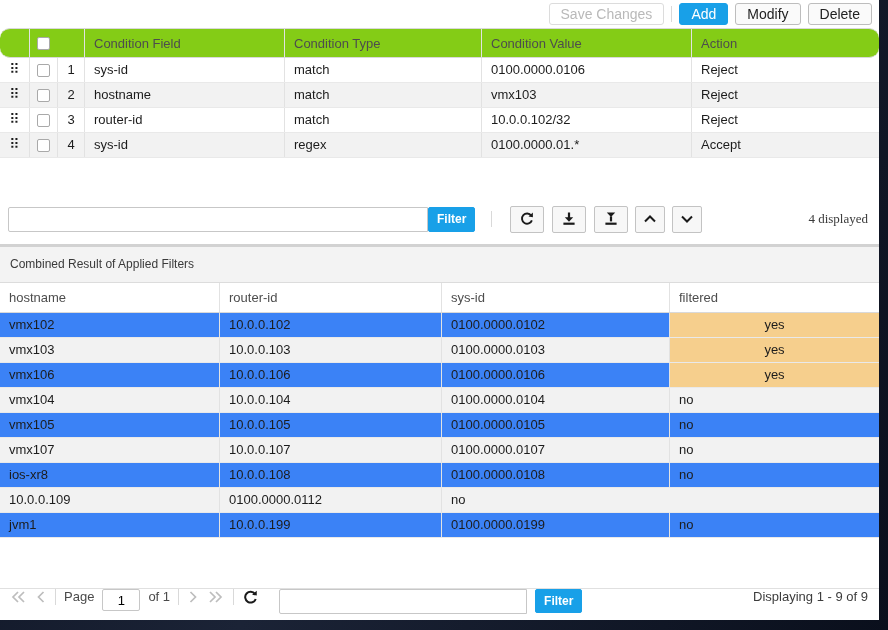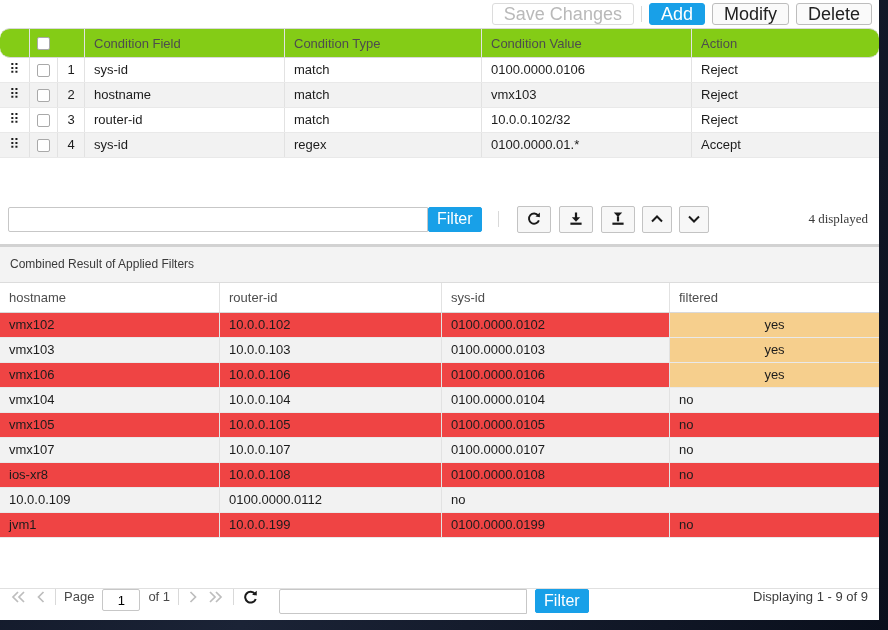--- a/index.html
+++ b/index.html
@@ -20,21 +20,21 @@
     position:absolute; left:0; top:0; width:879px; height:620px;
     background:#ffffff;
   }
 
   
   .top-toolbar{
     height:28px; display:flex; justify-content:flex-end; align-items:center;
     gap:7px; padding:0 7px; background:#fff;
   }
   .btn{
-    font-family:inherit; font-size:18px; height:22px; padding:0 11px;
+    font-family:inherit; font-size:14px; height:22px; padding:0 11px;
     background:#fafafa; border:1px solid #bdbdbd; border-radius:3px;
     color:#222; cursor:pointer; line-height:20px;
   }
   .btn.disabled{ color:#b9b9b9; border-color:#dcdcdc; background:#fff; }
   .btn.primary{ background:var(--accent,#18a0e8); border-color:var(--accent,#18a0e8); color:#fff; }
   .vsep{ width:1px; height:16px; background:#d9d9d9; flex:none; }
 
   
   .cond-hdr{
     display:grid; grid-template-columns:30px 55px 200px 197px 210px 1fr;
@@ -65,21 +65,21 @@
   
   .ftoolbar{
     margin-top:46px; height:30px; display:flex; align-items:center; padding:0 8px;
   }
   .txt-input{
     font-family:inherit; font-size:13px; height:25px; border:1px solid #c7c7c7;
     border-radius:2px 0 0 2px; padding:0 6px; outline:none; background:#fff;
   }
   .f-input{ width:420px; flex:none; }
   .fbtn{
-    font-family:inherit; font-size:16px; font-weight:normal; color:#fff;
+    font-family:inherit; font-size:12px; font-weight:bold; color:#fff;
     background:var(--accent,#18a0e8); border:1px solid var(--accent,#18a0e8);
     height:25px; padding:0 8px; border-radius:2px; cursor:pointer; flex:none;
   }
   .ftoolbar .vsep{ margin:0 10px 0 16px; }
   .ibtn{
     width:34px; height:27px; margin-left:8px; flex:none;
     border:1px solid #c3c3c3; background:#f7f7f7; border-radius:2px;
     display:flex; align-items:center; justify-content:center; cursor:pointer; color:#1a1a1a;
   }
   .ibtn.narrow{ width:30px; margin-left:7px; }
@@ -92,21 +92,21 @@
     border-top:3px solid #d2d2d2; border-bottom:1px solid #dcdcdc;
     line-height:35px; padding:0 10px; font-size:12px; color:#3a3a3a;
   }
   .res-hdr{
     display:grid; grid-template-columns:220px 222px 228px 1fr;
     height:30px; border-bottom:1px solid #d9d9d9; background:#fff;
   }
   .res-hdr .c{ line-height:29px; color:#4d4d4d; }
   .res-row{
     display:grid; grid-template-columns:220px 222px 228px 1fr;
-    height:25px; border-bottom:1px solid #e9e9e9; background:#ef4444;
+    height:25px; border-bottom:1px solid #e9e9e9; background:#3b82f6;
   }
   .hl{ background:var(--hl,#f6cf8d) !important;text-align:center; }
 
   
   .pagebar{
     margin-top:50px; height:32px; border-top:1px solid #e0e0e0;
     display:flex; align-items:flex-start; padding:0 9px; gap:8px; color:#4a4a4a;
   }
   .pg-ic{ display:flex; align-items:center; justify-content:center; color:#bdbdbd; cursor:pointer; flex:none; }
   .pg-ic.dark{ color:#1a1a1a; }

